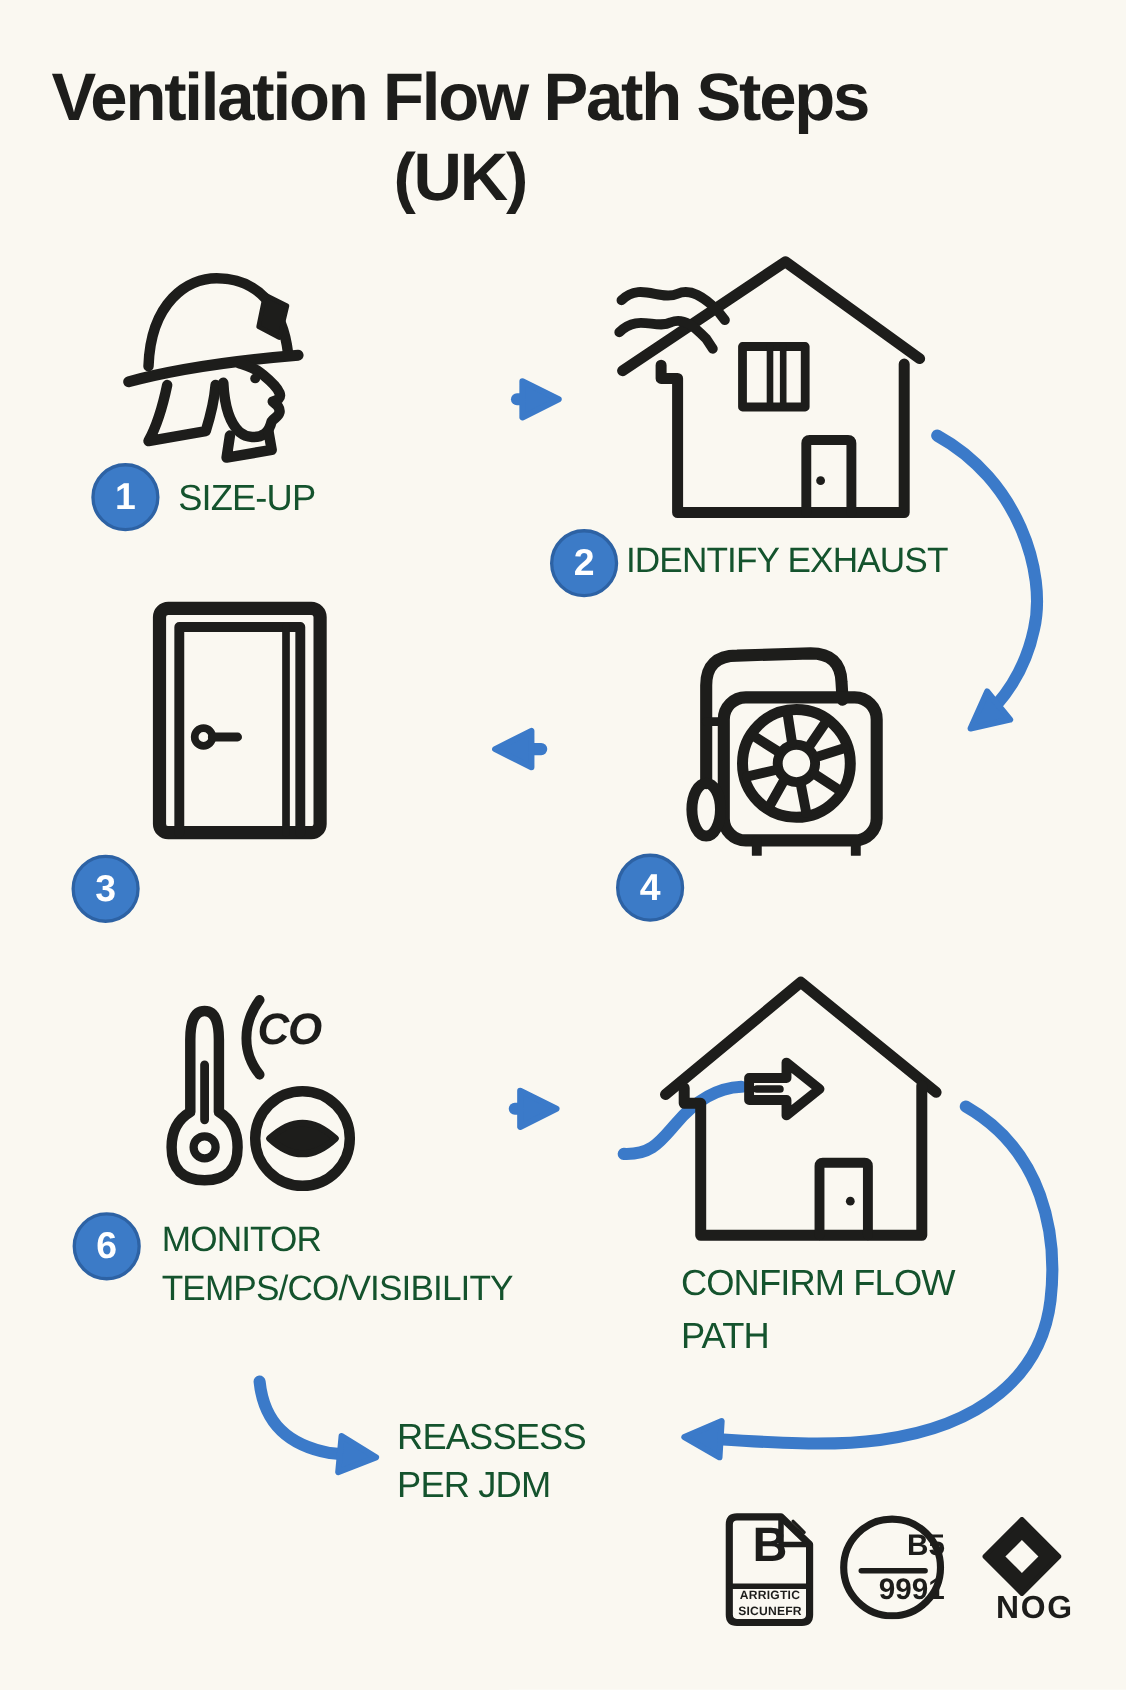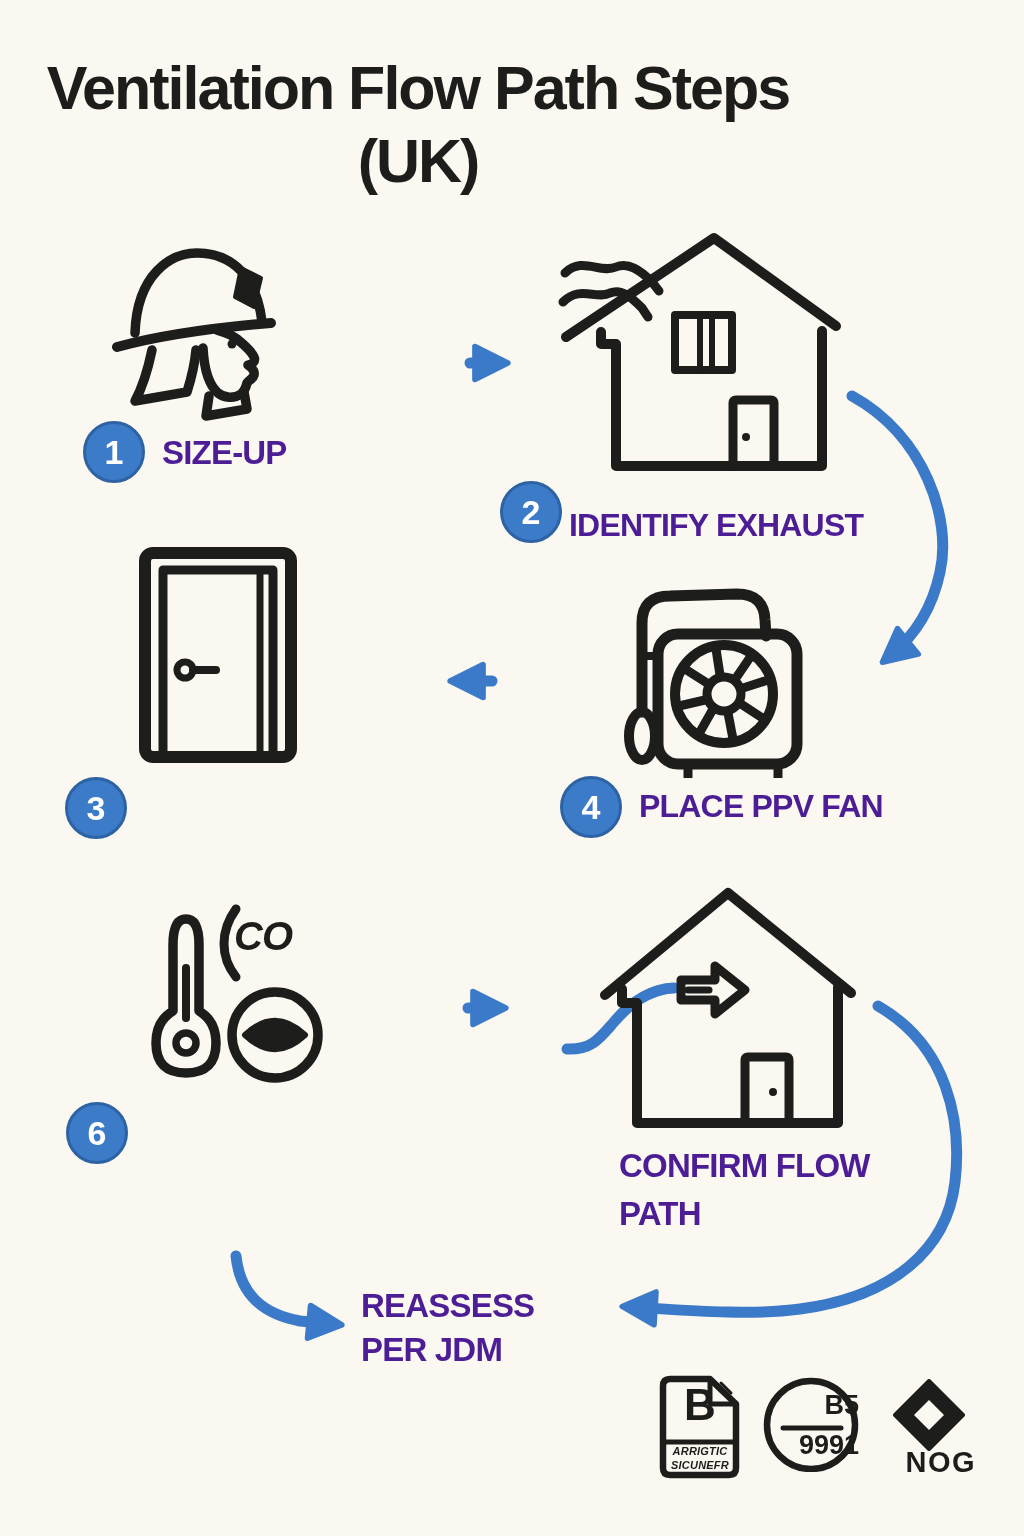--- a/index.html
+++ b/index.html
@@ -13,37 +13,37 @@
     position:absolute;left:0;top:52px;width:836px;
     text-align:center;font-size:61px;font-weight:700;
     letter-spacing:-2px;line-height:1.2;white-space:pre-line;color:#1d1d1b;
   }
   .num-badge{
     position:absolute;width:56px;height:56px;border-radius:50%;
     background:#3c7bc7;border:3px solid #2d62a4;color:#ffffff;
     font-size:34px;font-weight:700;display:flex;align-items:center;justify-content:center;
   }
   .label{
-    position:absolute;font-weight:700;font-size:32px;letter-spacing:-0.8px;
-    line-height:1.3;white-space:pre-line;color:#4c1d95;
+    position:absolute;font-weight:400;font-size:32px;letter-spacing:-0.8px;
+    line-height:1.3;white-space:pre-line;color:#14532d;
   }
   .icon{position:absolute;}
   .ink-stroke{stroke:#1d1d1b;fill:none;stroke-linecap:round;stroke-linejoin:round;}
   .co-label{
     position:absolute;left:234px;top:914px;font-size:40px;font-weight:700;
     letter-spacing:-1px;color:#1d1d1b;font-style:italic;
   }
   .badge-letter{
     position:absolute;left:658px;top:1380px;width:84px;text-align:center;
     font-size:44px;font-weight:700;color:#1d1d1b;
   }
   .badge-caption{
     position:absolute;left:658px;top:1445px;width:84px;text-align:center;
     font-size:11px;font-weight:700;line-height:1.25;letter-spacing:0.2px;
-    white-space:pre-line;color:#1d1d1b;font-style:italic;
+    white-space:pre-line;color:#1d1d1b;
   }
   .circle-badge-top{
     position:absolute;left:763px;top:1390px;width:96px;text-align:right;
     font-size:27px;font-weight:700;color:#1d1d1b;
   }
   .circle-badge-bottom{
     position:absolute;left:763px;top:1430px;width:96px;text-align:right;
     font-size:27px;font-weight:700;color:#1d1d1b;
   }
   .diamond-label{
@@ -97,21 +97,21 @@
       <rect x="123" y="85" width="57" height="55" stroke-width="8"></rect>
       <path d="M148,85 V140" stroke-width="6"></path>
       <path d="M160,85 V140" stroke-width="6"></path>
       <path d="M181,236 V173 Q181,170 184,170 L219,170 Q222,170 222,173 V236" stroke-width="9"></path>
       <circle cx="194" cy="207" r="4" fill="#1d1d1b" stroke="none"></circle>
       <path d="M13,43 C30,26 48,44 64,37 C76,32 88,40 100,52 L107,61" stroke-width="9"></path>
       <path d="M11,72 C28,55 44,70 58,63 C70,58 80,68 90,78 L96,87" stroke-width="9"></path>
     </g>
   </svg>
   <div class="num-badge" style="left:500px;top:481px;">2</div>
-  <div class="label" style="left:569px;top:489px;margin-top:16px;">IDENTIFY EXHAUST</div>
+  <div class="label" style="left:569px;top:489px;">IDENTIFY EXHAUST</div>
 
   <svg class="icon" style="left:138px;top:546px;" width="160" height="218" viewBox="0 0 160 218">
     <g class="ink-stroke">
       <rect x="7" y="7" width="146" height="204" rx="8" stroke-width="12"></rect>
       <path d="M25,211 L25,24 L135,24 L135,211" stroke-width="9"></path>
       <path d="M122,24 V211" stroke-width="7"></path>
       <circle cx="47" cy="124" r="8" stroke-width="7"></circle>
       <path d="M55,124 L78,124" stroke-width="8"></path>
     </g>
   </svg>
@@ -133,34 +133,35 @@
         <path d="M101,131 L88,154"></path>
         <path d="M116,135 L121,161"></path>
         <path d="M129,126 L152,141"></path>
       </g>
       <ellipse cx="30" cy="158" rx="13" ry="24"></ellipse>
       <path d="M76,186 V199" stroke-width="9"></path>
       <path d="M166,186 V199" stroke-width="9"></path>
     </g>
   </svg>
   <div class="num-badge" style="left:560px;top:776px;">4</div>
-  <div class="label" style="left:639px;top:786px;">PLACE PPV FAN</div>
 
   <svg class="icon" style="left:146px;top:893px;" width="190" height="200" viewBox="0 0 190 200">
     <g class="ink-stroke" stroke-width="9.5">
       <path d="M27,118 L27,52 Q27,26 40,26 Q53,26 53,52 L53,118 Q70,128 70,150 Q70,180 40,180 Q10,180 10,150 Q10,128 27,118 Z"></path>
       <path d="M40,75 V125" stroke-width="8"></path>
       <circle cx="40" cy="150" r="10" stroke-width="7.5"></circle>
       <path d="M90,16 C74,38 74,64 90,84" stroke-width="9"></path>
       <circle cx="129" cy="142" r="43"></circle>
       <path d="M99,142 Q129,114 159,142 Q129,170 99,142 Z" fill="#1d1d1b" stroke-width="6"></path>
     </g>
   </svg>
   <div class="co-label">CO</div>
   <div class="num-badge" style="left:66px;top:1102px;">6</div>
+  <div class="label" style="left:147px;top:1104px;line-height:1.42;">MONITOR
+TEMPS/CO/VISIBILITY</div>
 
   <svg class="icon" style="left:593px;top:883px;" width="270" height="255" viewBox="0 0 270 255">
     <g class="ink-stroke" stroke-width="10">
       <path d="M12,112 L135,10 L258,110"></path>
       <path d="M245,104 L245,240 L44,240 L44,120 L29,120 L29,106"></path>
       <path d="M152,240 V177 Q152,174 155,174 L193,174 Q196,174 196,177 V240" stroke-width="9"></path>
       <circle cx="180" cy="209" r="4" fill="#1d1d1b" stroke="none"></circle>
       <path d="M88,97 L122,97 L122,83 L152,107 L122,131 L122,117 L88,117 Z" stroke-width="9"></path>
       <path d="M95,107 L116,107" stroke-width="7"></path>
     </g>

